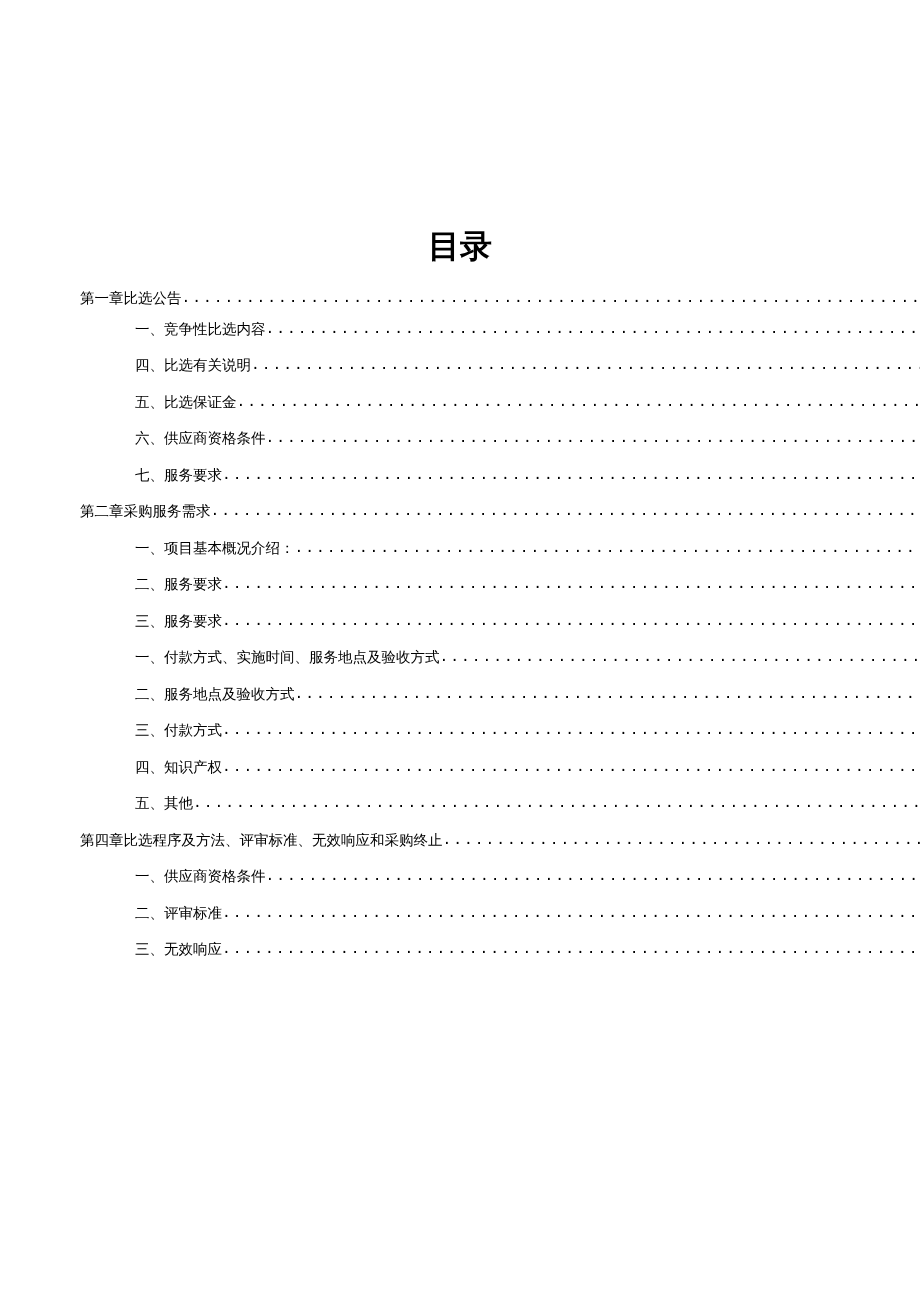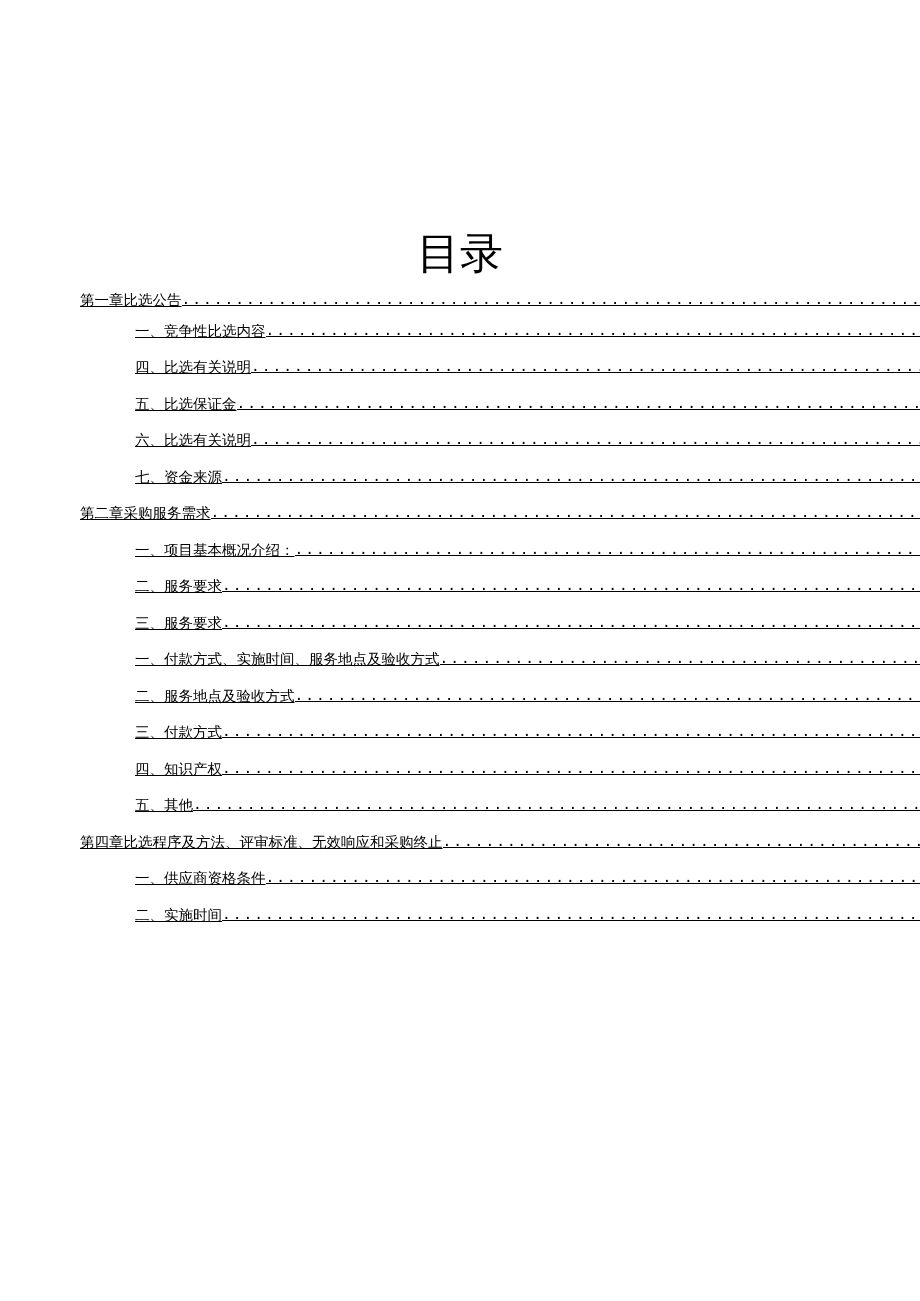--- a/index.html
+++ b/index.html
@@ -12,23 +12,23 @@
       width: 920px;
       height: 1301px;
       font-family: "SimSun", "宋体", serif;
       position: relative;
     }
     .page {
       padding: 225px 80px 0 80px;
     }
     .title {
       text-align: center;
-      font-size: 43px;
-      font-weight: normal;
-      margin-bottom: 8px;
+      font-size: 32px;
+      font-weight: bold;
+      margin-bottom: 20px;
       font-family: "SimHei", "黑体", sans-serif;
     }
     .toc-entry {
       display: flex;
       align-items: baseline;
       font-size: 14.5px;
       color: #000;
       margin-bottom: 0;
       white-space: nowrap;
     }
@@ -50,21 +50,20 @@
       position: relative;
       top: -1px;
     }
     .dots::before {
       content: "..................................................................................................................................................................................";
     }
     .toc-line {
       height: 36.5px;
       display: flex;
       align-items: center;
-      text-decoration: underline;
     }
     .toc-line.first {
       height: 22px;
       align-items: flex-start;
     }
   </style>
 </head>
 <body>
 
 <div class="page">
@@ -89,27 +88,27 @@
         </div>
       </div>
     <div class="toc-line">
         <div class="toc-entry level-2">
           <span class="entry-label">五、比选保证金</span>
           <span class="dots"></span>
         </div>
       </div>
     <div class="toc-line">
         <div class="toc-entry level-2">
-          <span class="entry-label">六、比选有关说明</span>
+          <span class="entry-label">六、供应商资格条件</span>
           <span class="dots"></span>
         </div>
       </div>
     <div class="toc-line">
         <div class="toc-entry level-2">
-          <span class="entry-label">七、资金来源</span>
+          <span class="entry-label">七、服务要求</span>
           <span class="dots"></span>
         </div>
       </div>
     <div class="toc-line">
         <div class="toc-entry level-1">
           <span class="entry-label">第二章采购服务需求</span>
           <span class="dots"></span>
         </div>
       </div>
     <div class="toc-line">
@@ -167,18 +166,24 @@
         </div>
       </div>
     <div class="toc-line">
         <div class="toc-entry level-2">
           <span class="entry-label">一、供应商资格条件</span>
           <span class="dots"></span>
         </div>
       </div>
     <div class="toc-line">
         <div class="toc-entry level-2">
-          <span class="entry-label">二、实施时间</span>
+          <span class="entry-label">二、评审标准</span>
+          <span class="dots"></span>
+        </div>
+      </div>
+    <div class="toc-line">
+        <div class="toc-entry level-2">
+          <span class="entry-label">三、无效响应</span>
           <span class="dots"></span>
         </div>
       </div>
   </div>
 </div>
 
 </body></html>

